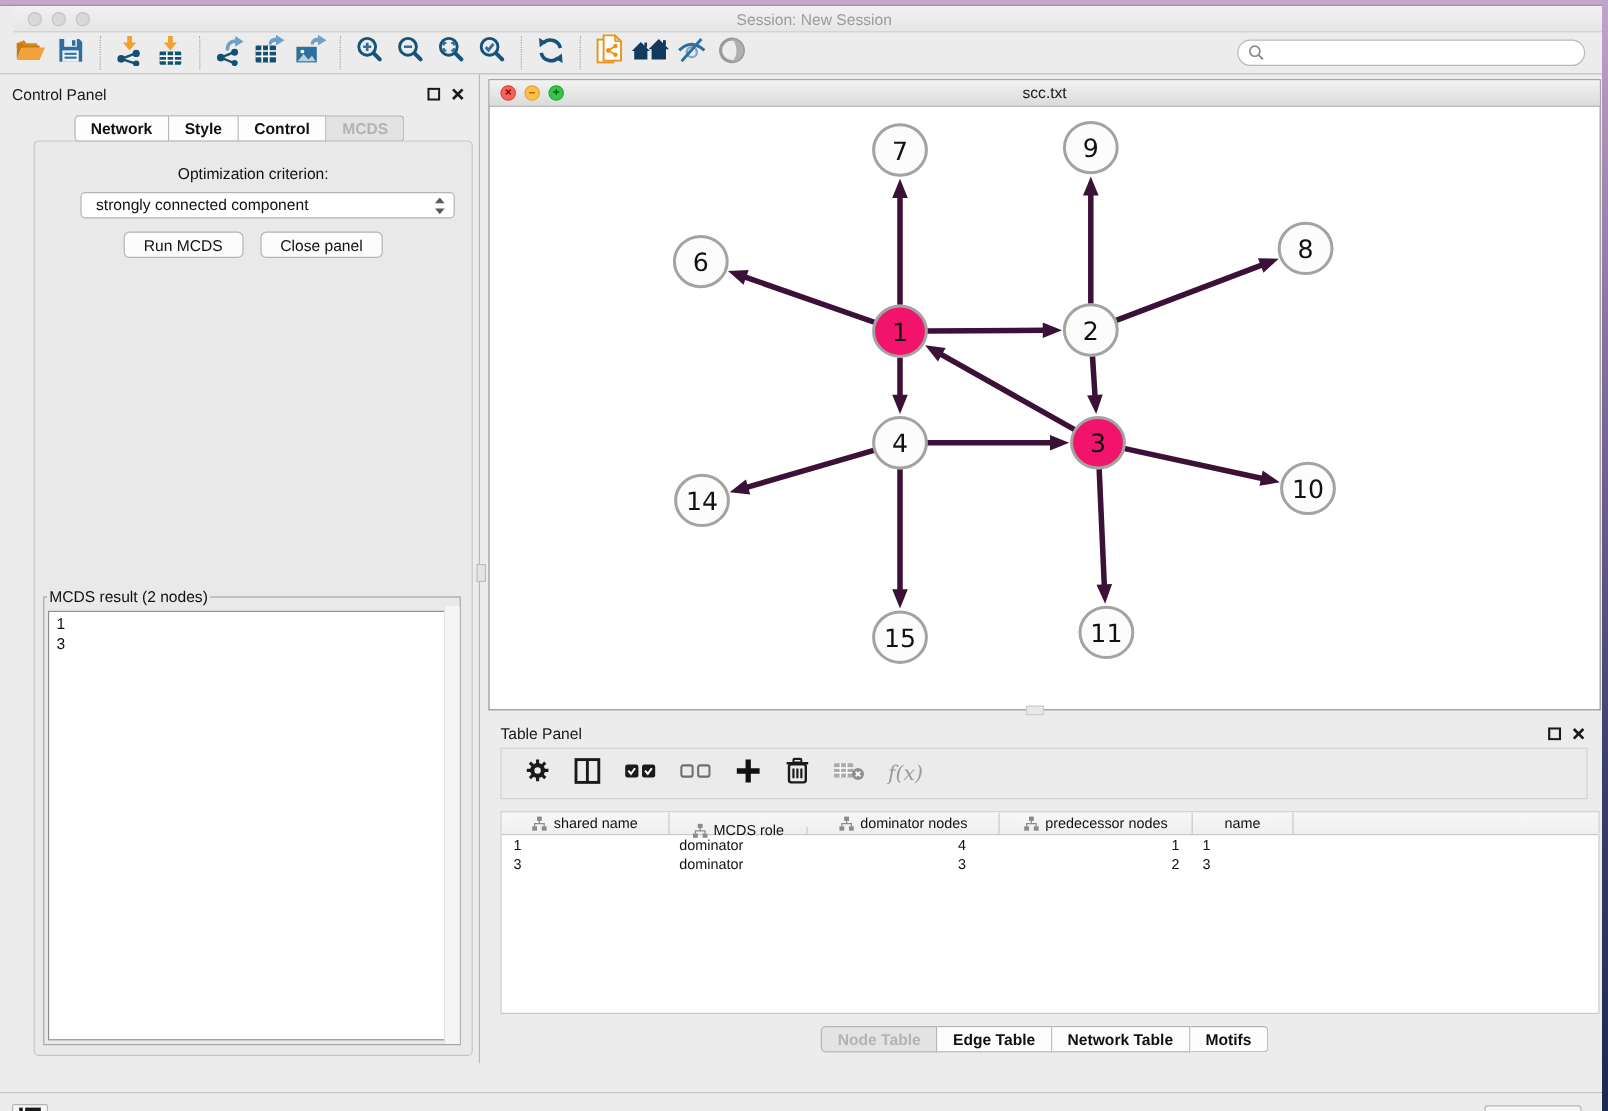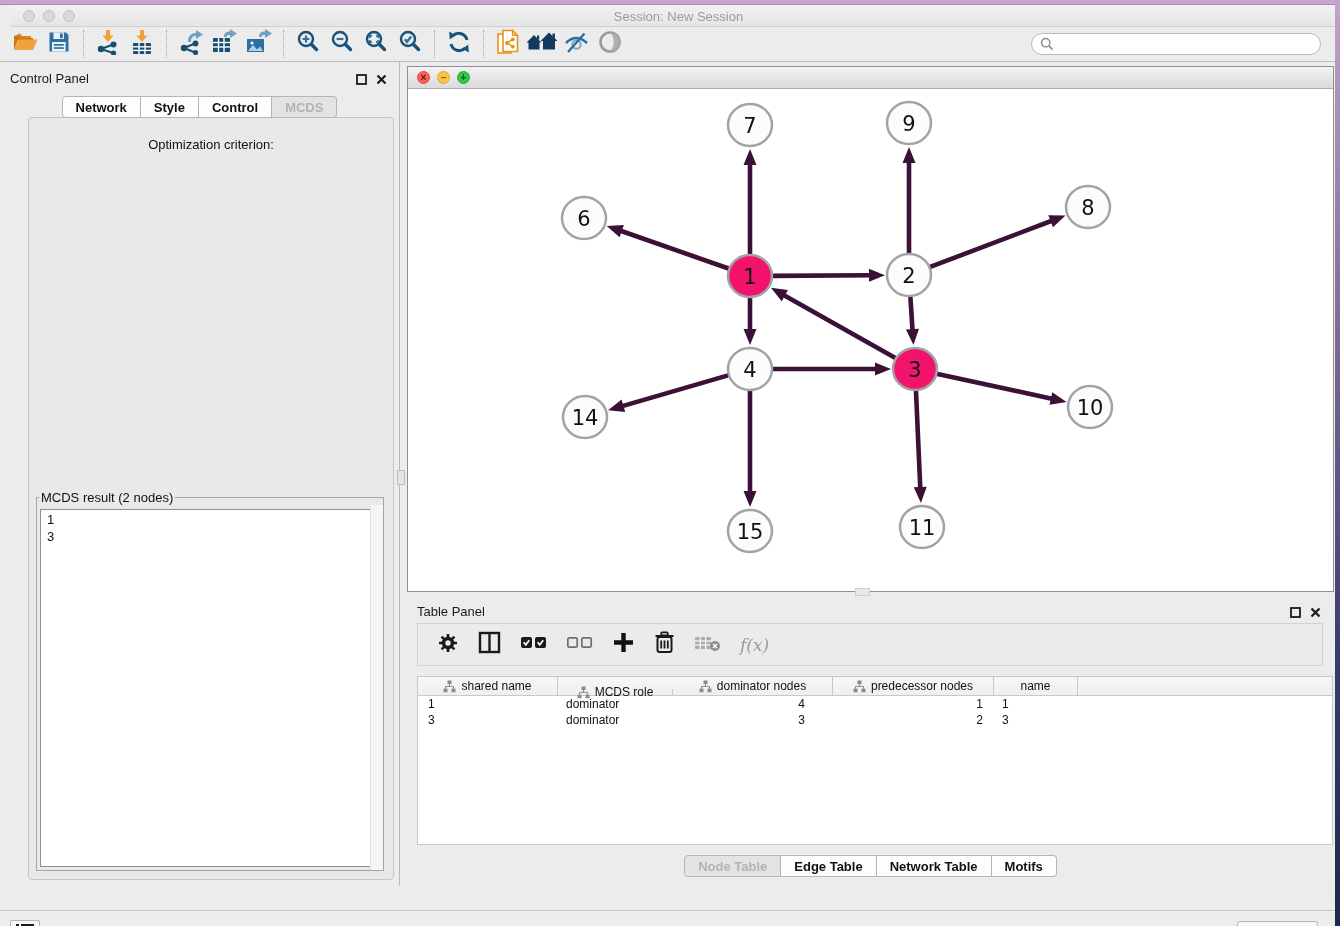--- a/index.html
+++ b/index.html
@@ -271,34 +271,46 @@
           </svg></span>
     </div>
     <div class="cp-tabs">
         <div class="tabseg">Network</div>
         <div class="tabseg">Style</div>
         <div class="tabseg">Control</div>
         <div class="tabseg active">MCDS</div>
       </div>
     <div class="cp-body">
       <div class="opt-label">Optimization criterion:</div>
+      <div class="dropdown">
+        <span>strongly connected component</span>
+        <span class="dd-stepper"><svg width="9" height="15" viewBox="0 0 9 15">
+              <path d="M4.5 0.5 L8.5 5.3 H0.5z" fill="#5A5A5A"></path>
+              <path d="M4.5 14.5 L0.5 9.7 H8.5z" fill="#5A5A5A"></path>
+            </svg></span>
+      </div>
+      <div class="btn-row">
+        <div class="pushbtn">Run MCDS</div>
+        <div class="pushbtn">Close panel</div>
+      </div>
       <fieldset class="result-fieldset">
         <legend>MCDS result (2 nodes)</legend>
         <div class="result-area">1
 3</div>
         <div class="result-scroll"></div>
       </fieldset>
     </div>
   </div>
 
   <div class="network-window">
     <div class="nw-titlebar">
       <span class="nwtl red">×</span>
       <span class="nwtl yellow">–</span>
       <span class="nwtl green">+</span>
+      <div class="nw-title">scc.txt</div>
     </div>
     <svg class="graph-svg" width="925" height="502">
         <line x1="342" y1="187" x2="342" y2="96" stroke="#3B1137" stroke-width="4.6"></line>
         <polygon points="342,82 348.5,98 335.5,98" fill="#3B1137"></polygon>
         <line x1="321.23121807335133" y1="201.7434376400866" x2="211.87335060057498" y2="163.53406225803224" stroke="#3B1137" stroke-width="4.6"></line>
         <polygon points="198.65685301088945,158.91624984717825 215.90540601842653,158.05751872151453 211.61743735120498,170.32998076907964" fill="#3B1137"></polygon>
         <line x1="363.9995649035371" y1="208.86163795658152" x2="463.0007515302541" y2="208.23898898408646" stroke="#3B1137" stroke-width="4.6"></line>
         <polygon points="477.0004746506868,208.15094041100198 461.0416707791244,214.7514388004423 460.95991138983163,201.75169590289764" fill="#3B1137"></polygon>
         <line x1="342" y1="231" x2="342" y2="264" stroke="#3B1137" stroke-width="4.6"></line>
         <polygon points="342,278 335.5,262 348.5,262" fill="#3B1137"></polygon>

